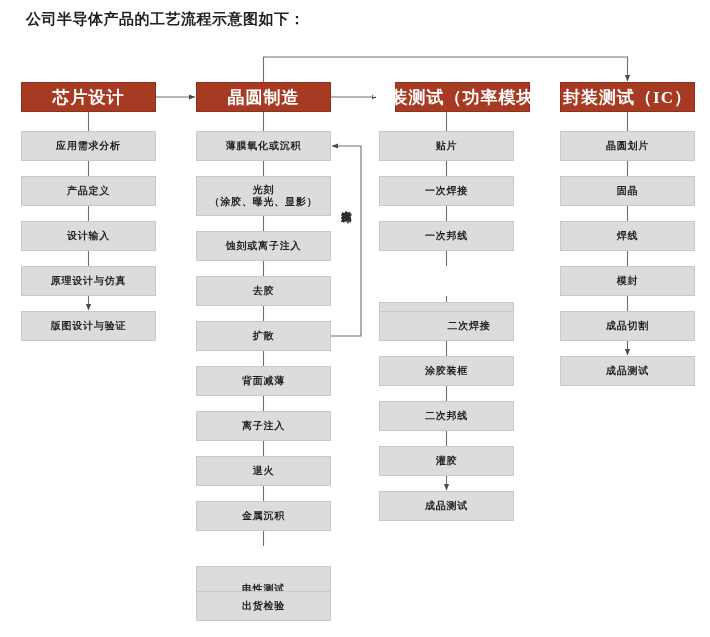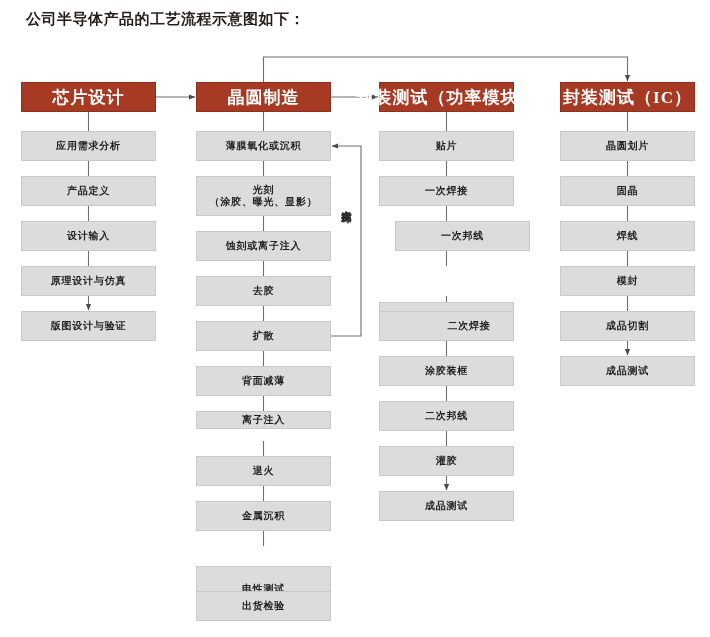--- a/index.html
+++ b/index.html
@@ -137,31 +137,31 @@
     </div>
   <div class="col col-1">
       <div class="header-box" style="left: 0px; top: 82px;">晶圆制造</div>
       <div class="step-box" style="left: 0px; top: 131px; height: 30px;">薄膜氧化或沉积</div>
       <div class="step-box" style="left: 0px; top: 176px; height: 40px;">光刻
 （涂胶、曝光、显影）</div>
       <div class="step-box" style="left: 0px; top: 231px; height: 30px;">蚀刻或离子注入</div>
       <div class="step-box" style="left: 0px; top: 276px; height: 30px;">去胶</div>
       <div class="step-box" style="left: 0px; top: 321px; height: 30px;">扩散</div>
       <div class="step-box" style="left: 0px; top: 366px; height: 30px;">背面减薄</div>
-      <div class="step-box" style="left: 0px; top: 411px; height: 18px; text-align: center;">离子注入</div>
+      <div class="step-box" style="left: 0px; top: 411px; height: 30px; text-align: center;">离子注入</div>
       <div class="step-box" style="left: 0px; top: 456px; height: 30px;">退火</div>
       <div class="step-box" style="left: 0px; top: 501px; height: 30px;">金属沉积</div>
       <div class="step-box" style="left: 0px; top: 546px; height: 46px; margin-top: 20px;">电性测试</div>
       <div class="step-box" style="left: 0px; top: 591px; height: 30px;">出货检验</div>
     </div>
   <div class="col col-2">
-      <div class="header-box" style="left: 0px; top: 82px;">封装测试（功率模块）</div>
+      <div class="header-box" style="left: 16px; top: 82px;">封装测试（功率模块）</div>
       <div class="step-box" style="left: 0px; top: 131px; height: 30px;">贴片</div>
       <div class="step-box" style="left: 0px; top: 176px; height: 30px;">一次焊接</div>
-      <div class="step-box" style="left: 16px; top: 221px; height: 30px;">一次邦线</div>
+      <div class="step-box" style="left: 0px; top: 221px; height: 30px;">一次邦线</div>
       <div class="step-box" style="left: 0px; top: 266px; height: 30px; margin-top: 36px;">DBC测试</div>
       <div class="step-box" style="left: 0px; top: 311px; height: 30px; padding-left: 45px;">二次焊接</div>
       <div class="step-box" style="left: 0px; top: 356px; height: 30px;">涂胶装框</div>
       <div class="step-box" style="left: 0px; top: 401px; height: 30px;">二次邦线</div>
       <div class="step-box" style="left: 0px; top: 446px; height: 30px;">灌胶</div>
       <div class="step-box" style="left: 0px; top: 491px; height: 30px;">成品测试</div>
     </div>
   <div class="col col-3">
       <div class="header-box" style="left: 0px; top: 82px;">封装测试（IC）</div>
       <div class="step-box" style="left: 0px; top: 131px; height: 30px;">晶圆划片</div>

